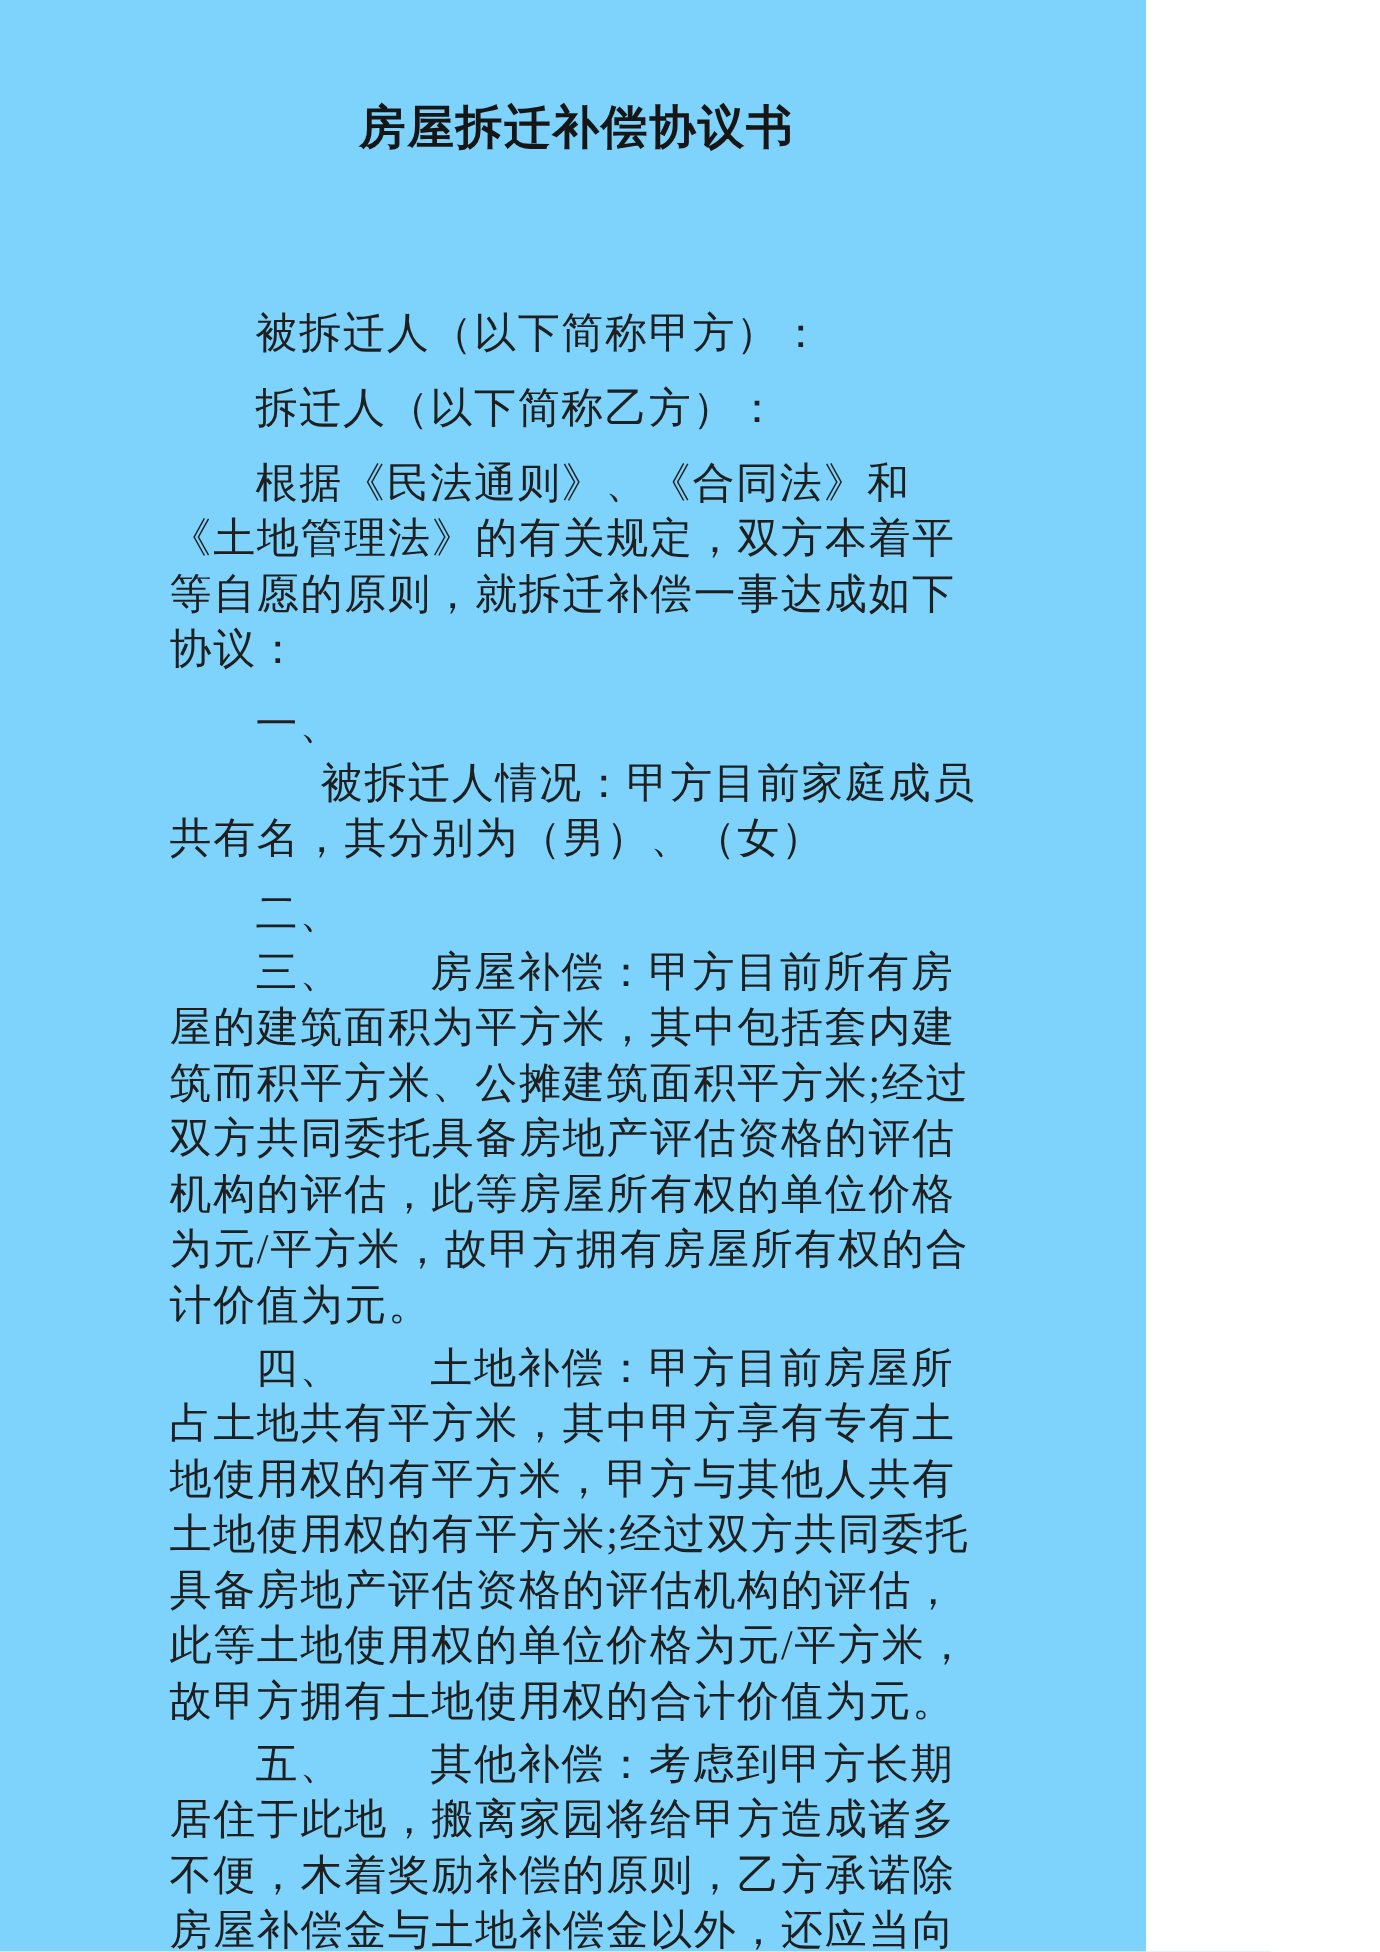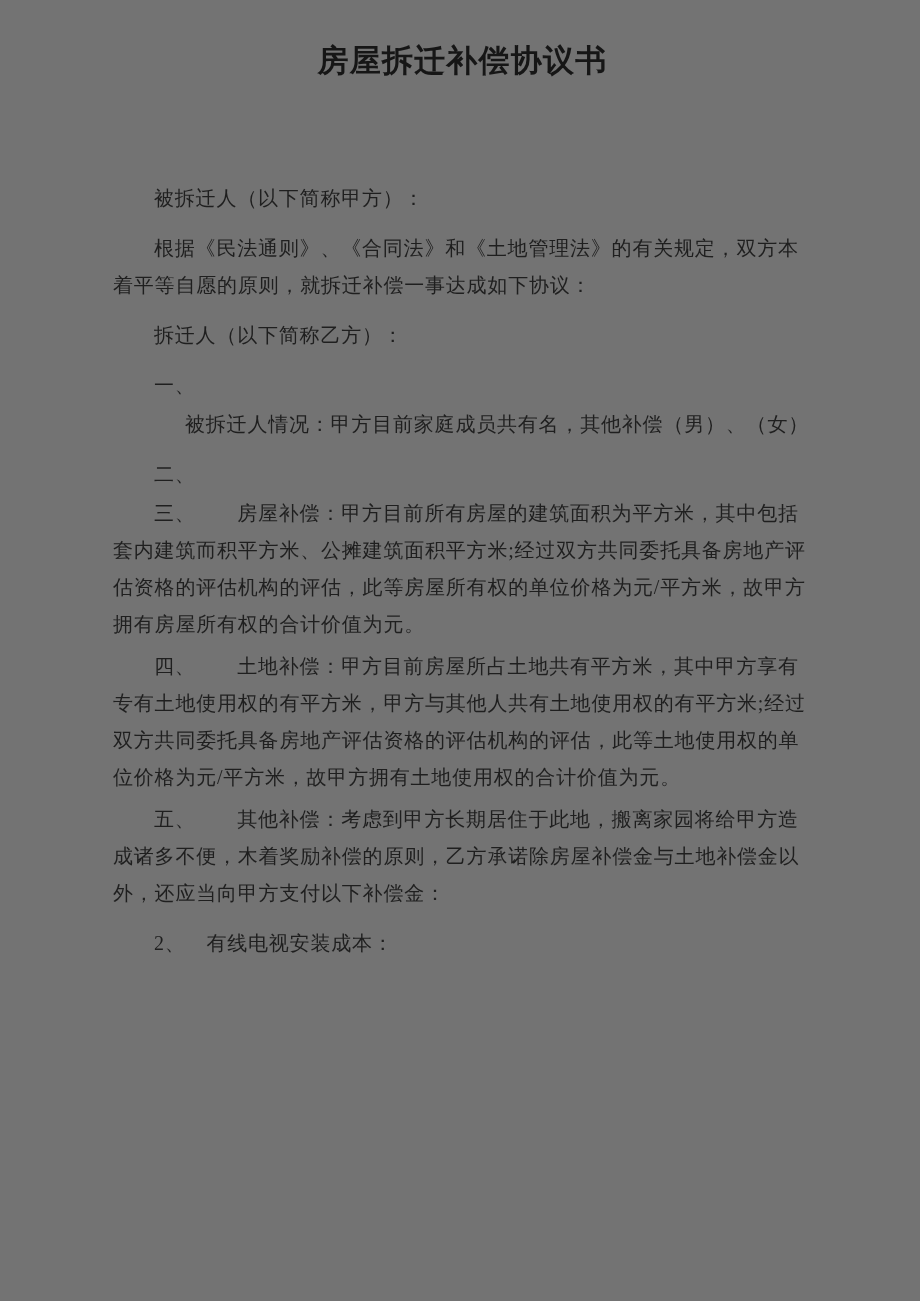--- a/index.html
+++ b/index.html
@@ -2,40 +2,40 @@
 <html><head>
 <meta charset="utf-8">
 <style>
   html, body {
     margin: 0;
     padding: 0;
     background: #ffffff;
   }
   .page {
     position: relative;
-    width: 920px;
+    width: 764px;
     height: 1301px;
-    background: #737373;
+    background: #7dd3fc;
     box-sizing: border-box;
-    padding: 40px 108px 0 113px;
+    padding: 64px 108px 0 113px;
     overflow: hidden;
     font-family: "Liberation Serif", "DejaVu Serif", serif;
     color: #1f1f1f;
   }
   .doc-title {
     font-size: 31px;
     font-weight: 600;
     line-height: 42px;
     text-align: center;
     letter-spacing: 0.04em;
     margin: 0 0 98px 0;
     color: #161616;
   }
   .para {
-    font-size: 20px;
+    font-size: 28px;
     line-height: 37px;
     letter-spacing: 0.04em;
     margin: 0 0 13px 0;
     text-align: left;
     word-break: break-all;
   }
   .ind2   { text-indent: 2.05em; }   
   .ind36  { text-indent: 3.6em;  }   
   .marker { margin-bottom: 2px; }    
   .sect   { margin-bottom: 5px; }    
@@ -43,27 +43,27 @@
 </style>
 </head>
 <body>
 
 <div class="page">
 
   <h1 class="doc-title">房屋拆迁补偿协议书</h1>
 
   <p class="para ind2">被拆迁人（以下简称甲方）：</p>
 
+  <p class="para ind2">拆迁人（以下简称乙方）：</p>
+
   <p class="para ind2">根据《民法通则》、《合同法》和《土地管理法》的有关规定，双方本着平等自愿的原则，就拆迁补偿一事达成如下协议：</p>
-
-  <p class="para ind2">拆迁人（以下简称乙方）：</p>
 
   <p class="para ind2 marker">一、</p>
 
-  <p class="para ind36">被拆迁人情况：甲方目前家庭成员共有名，其他补偿（男）、（女）</p>
+  <p class="para ind36">被拆迁人情况：甲方目前家庭成员共有名，其分别为（男）、（女）</p>
 
   <p class="para ind2 marker">二、</p>
 
 
   <p class="para ind2 sect">三、　　房屋补偿：甲方目前所有房屋的建筑面积为平方米，其中包括套内建筑而积平方米、公摊建筑面积平方米;经过双方共同委托具备房地产评估资格的评估机构的评估，此等房屋所有权的单位价格为元/平方米，故甲方拥有房屋所有权的合计价值为元。</p>
 
   <p class="para ind2 sect">四、　　土地补偿：甲方目前房屋所占土地共有平方米，其中甲方享有专有土地使用权的有平方米，甲方与其他人共有土地使用权的有平方米;经过双方共同委托具备房地产评估资格的评估机构的评估，此等土地使用权的单位价格为元/平方米，故甲方拥有土地使用权的合计价值为元。</p>
 
   <p class="para ind2">五、　　其他补偿：考虑到甲方长期居住于此地，搬离家园将给甲方造成诸多不便，木着奖励补偿的原则，乙方承诺除房屋补偿金与土地补偿金以外，还应当向甲方支付以下补偿金：</p>
 

